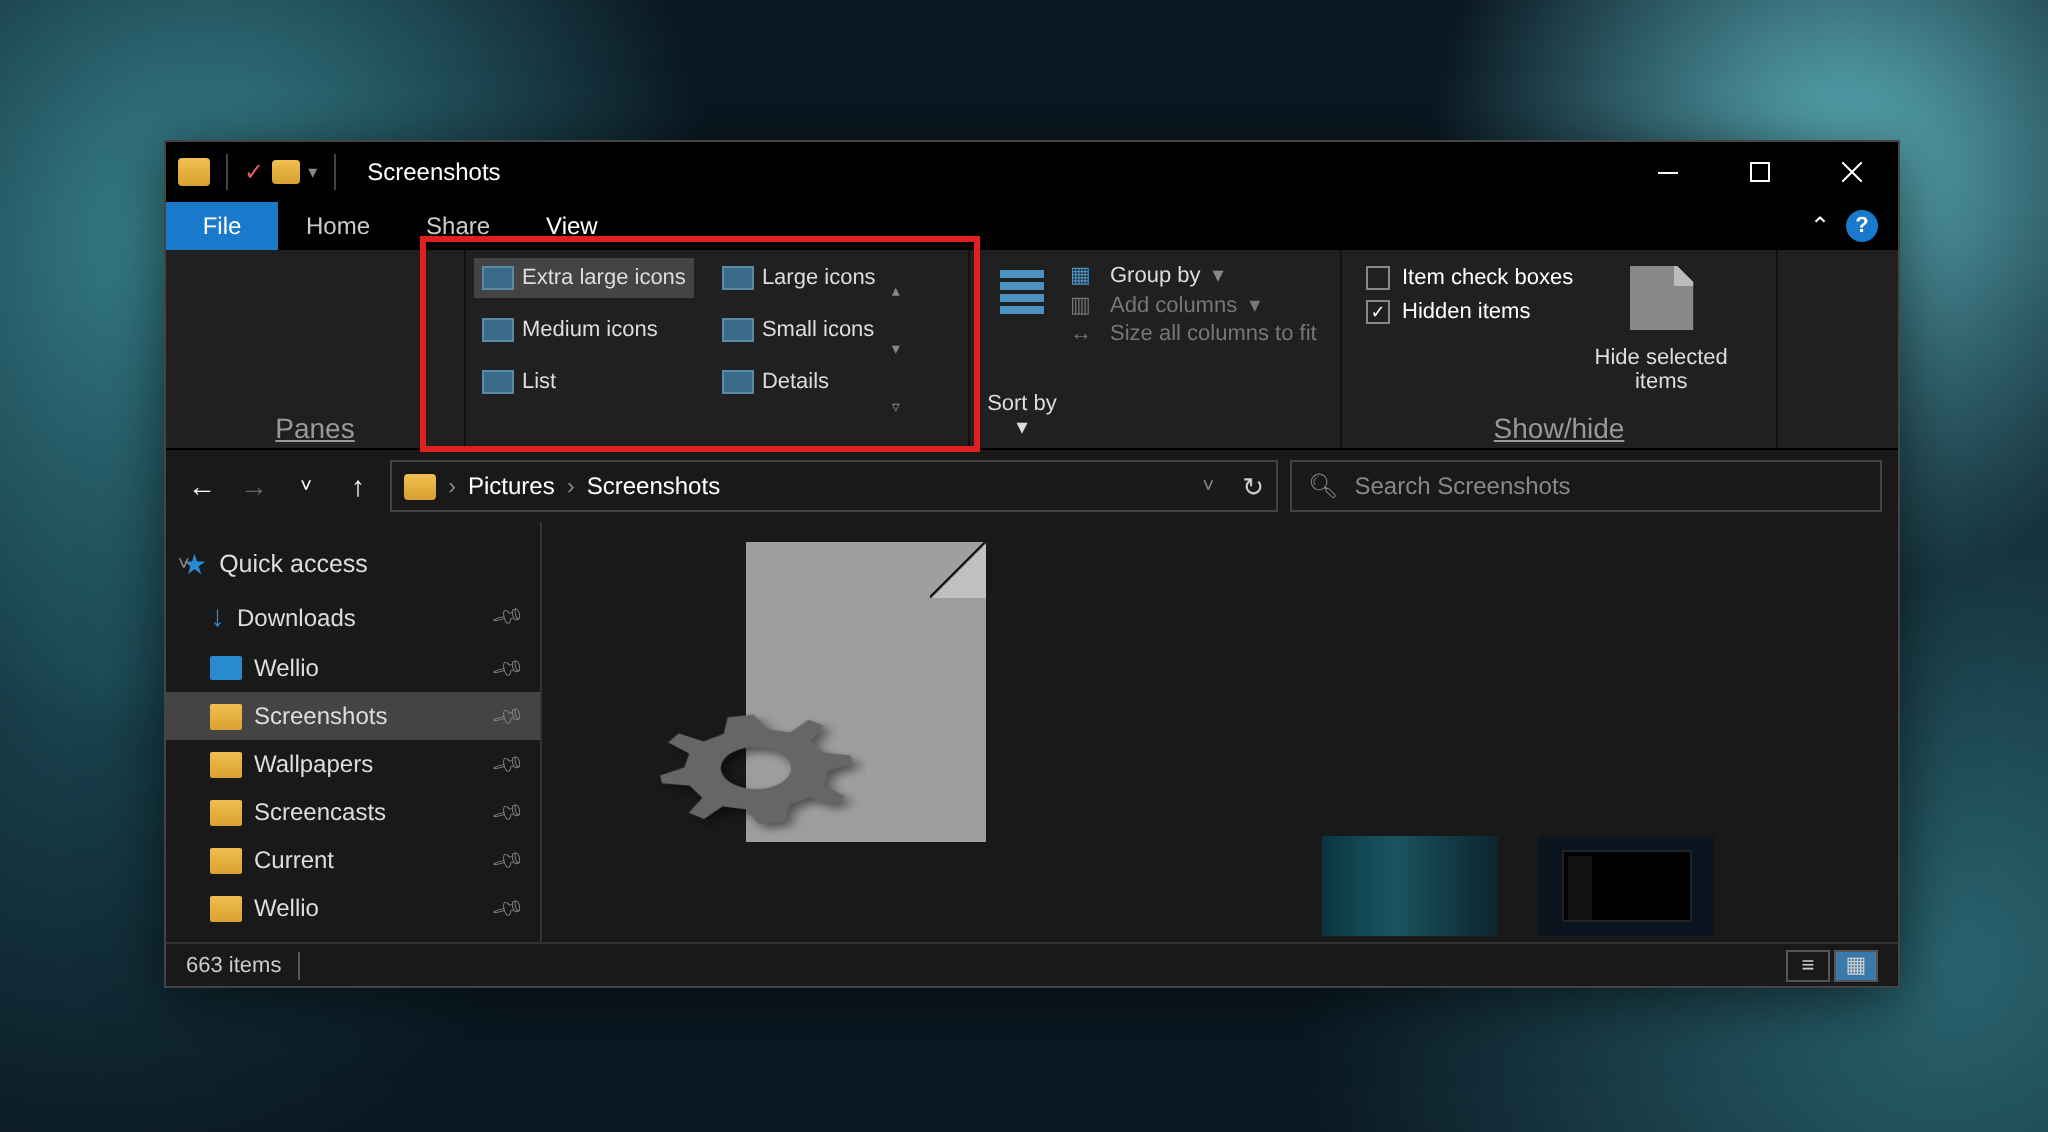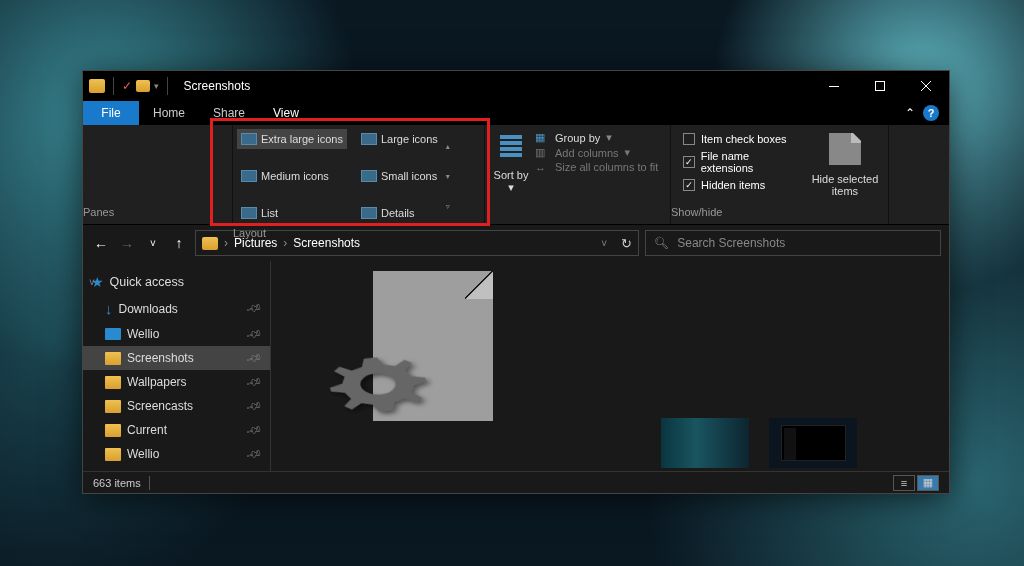--- a/index.html
+++ b/index.html
@@ -49,44 +49,44 @@
 .menu-tab { padding: 0 14px; display: flex; align-items: center; color: #ccc; }
 .menu-tab.active { color: #fff; }
 .menubar-right { margin-left: auto; display: flex; align-items: center; gap: 8px; padding-right: 10px; }
 .help-icon { width: 16px; height: 16px; border-radius: 50%; background: #1979ca; color: #fff; display: flex; align-items: center; justify-content: center; font-size: 11px; font-weight: bold; }
 
 .ribbon {
   height: 100px; background: #202020; border-bottom: 1px solid #000; display: flex; position: relative;
 }
 .ribbon-group { display: flex; flex-direction: column; border-right: 1px solid #111; }
 .ribbon-group-content { flex: 1; display: flex; padding: 4px 6px; }
-.ribbon-group-label { height: 18px; color: #999; font-size: 11px; }
+.ribbon-group-label { height: 18px; text-align: center; color: #999; font-size: 14px; text-decoration: underline; }
 
 .nav-pane-btn { display: flex; flex-direction: column; align-items: center; width: 62px; padding-top:4px;}
 .nav-pane-icon { width: 32px; height: 32px; background: #0a0a0a; border: 1px solid #444; position: relative; }
 .nav-pane-icon::before { content:''; position:absolute; right:0; top:0; bottom:0; width:20px; background:#1979ca; }
 .nav-label { font-size: 11px; color: #ddd; text-align: center; line-height: 12px; margin-top: 4px; }
 .small-btn { display: flex; align-items: center; gap: 4px; font-size: 11px; color: #ddd; padding: 2px 0; }
 .pane-icon-sm { width: 16px; height: 12px; background: #333; border: 1px solid #555; }
 
-.layout-grid { display: grid; grid-template-columns: auto auto; grid-auto-rows: 20px; gap: 17px 10px; padding: 2px; }
+.layout-grid { display: grid; grid-template-columns: auto auto; grid-auto-rows: 20px; gap: 6px 10px; padding: 2px; }
 .layout-item { display: flex; align-items: center; gap: 4px; font-size: 11px; color: #ddd; padding: 0 4px; }
 .layout-item.selected { background: #444; }
 .layout-icon { width: 16px; height: 12px; background: #3a6a8a; border: 1px solid #5a8aaa; }
 .layout-arrows { display:flex; flex-direction:column; justify-content:space-around; padding:4px 2px; color:#888; font-size:8px; }
 
 .highlight-box {
   position: absolute;
   border: 3px solid #e02020;
   left: 210px; top: 118px;
   width: 280px; height: 108px;
   pointer-events: none;
 }
 
-.sort-btn { display:flex; flex-direction:column; align-items:center; width:40px; padding-top:4px; }
+.sort-btn { display:flex; flex-direction:column; align-items:center; width:40px; padding-top:4px;justify-content:space-between; }
 .sort-icon { width:26px; height:32px; display:flex; flex-direction:column; gap:2px; padding:2px;}
 .sort-icon div { height:4px; background:#4a90c0; }
 .cv-items { display:flex; flex-direction:column; gap:2px; font-size:11px; color:#ddd; padding:2px 4px; }
 .cv-item { display:flex; align-items:center; gap:4px; }
 
 .checkbox { width:12px; height:12px; border:1px solid #888; display:inline-flex; align-items:center; justify-content:center; font-size:9px; }
 .checkbox.checked::after { content:'✓'; color:#fff; }
 
 .hide-btn { display:flex; flex-direction:column; align-items:center; width:76px; padding-top:4px; gap:4px; }
 .hide-icon { width:32px; height:32px; background:#888; clip-path: polygon(0 0, 75% 0, 100% 25%, 100% 100%, 0 100%); position:relative; }
@@ -221,21 +221,20 @@
               <div class="layout-icon"></div>
               <span>Details</span>
             </div>
         </div>
         <div class="layout-arrows">
           <span>▴</span>
           <span>▾</span>
           <span>▿</span>
         </div>
       </div>
-      <div class="ribbon-group-label">Layout</div>
     </div>
 
     <div class="ribbon-group" style="width:186px">
       <div class="ribbon-group-content">
         <div class="sort-btn">
           <div class="sort-icon">
               <div></div>
               <div></div>
               <div></div>
               <div></div>
@@ -260,24 +259,20 @@
         </div>
       </div>
     </div>
 
     <div class="ribbon-group" style="width:218px">
       <div class="ribbon-group-content">
         <div style="display:flex;flex-direction:column;gap:5px;padding:4px 6px;font-size:11px">
           <label style="display:flex;align-items:center;gap:6px">
               <span class="checkbox"></span>
               <span>Item check boxes</span>
-            </label>
-          <label style="display:flex;align-items:center;gap:6px">
-              <span class="checkbox checked"></span>
-              <span>File name extensions</span>
             </label>
           <label style="display:flex;align-items:center;gap:6px">
               <span class="checkbox checked"></span>
               <span>Hidden items</span>
             </label>
         </div>
         <div class="hide-btn">
           <div class="hide-icon"></div>
           <div class="nav-label">Hide selected items</div>
         </div>

